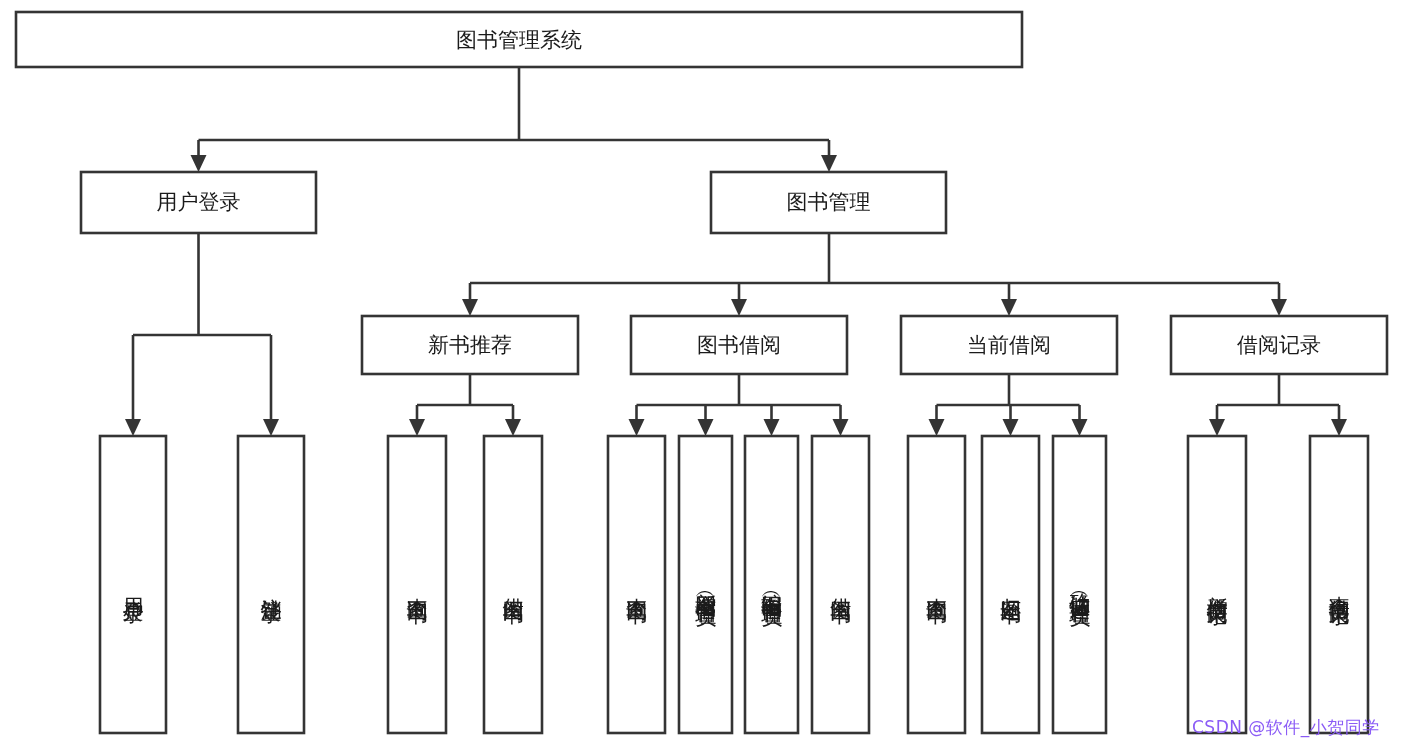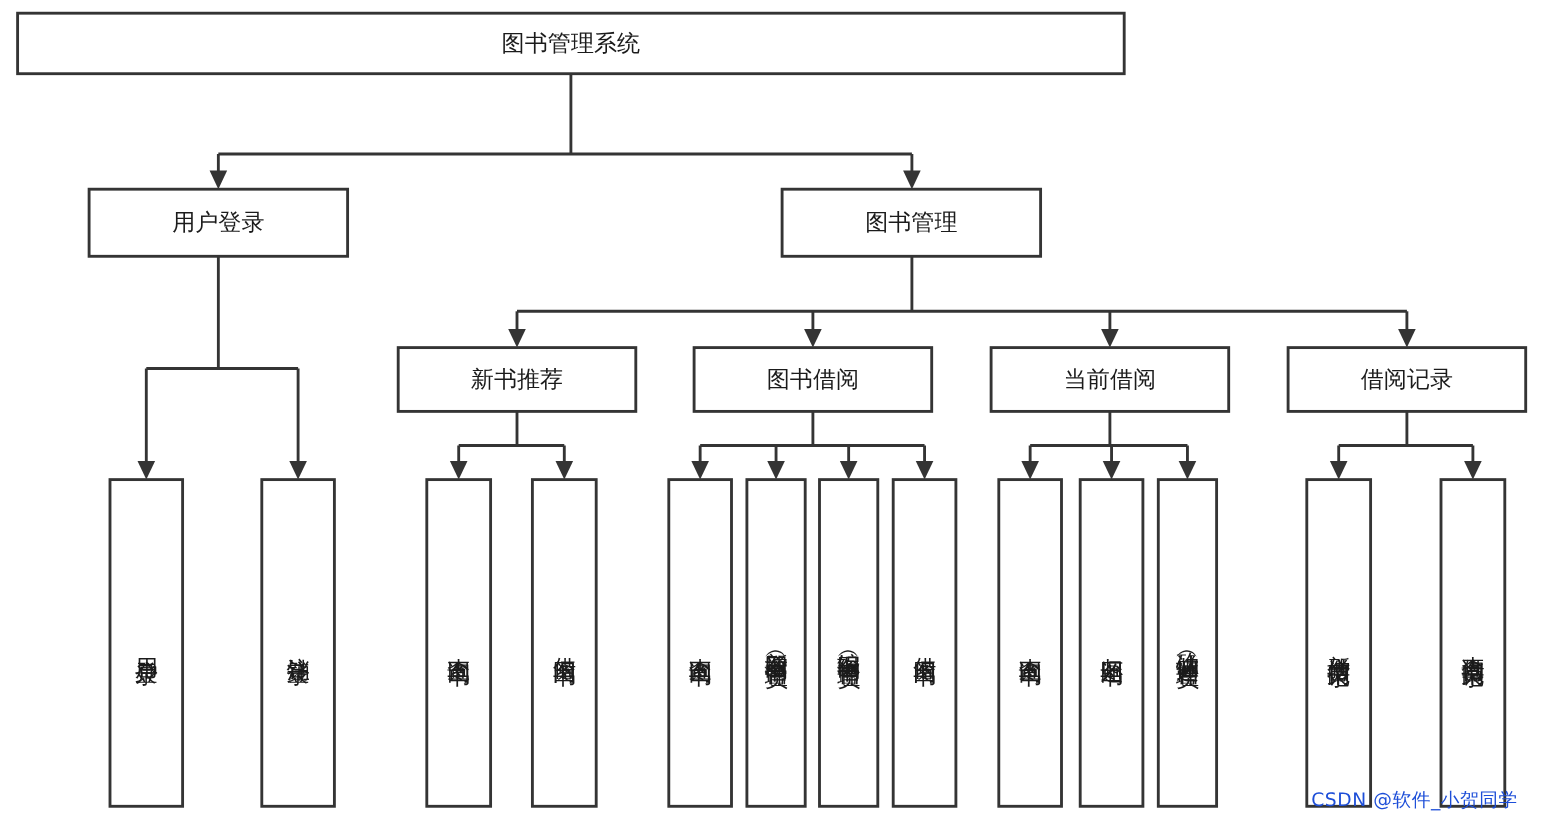--- a/index.html
+++ b/index.html
@@ -62,21 +62,21 @@
     display: flex;
     align-items: center;
     justify-content: center;
     white-space: nowrap;
     pointer-events: none;
   }
   .watermark {
     position: absolute;
     font-family: "DejaVu Sans", "Liberation Sans", sans-serif;
     font-size: 17px;
-    color: #1d4ed8;
+    color: #8b5cf6;
     white-space: nowrap;
     letter-spacing: 0.5px;
   }
 </style>
 </head>
 <body>
 
 <div id="diagram-root">
 
   <svg class="diagram-canvas" viewBox="0 0 1405 747" xmlns="http://www.w3.org/2000/svg">

